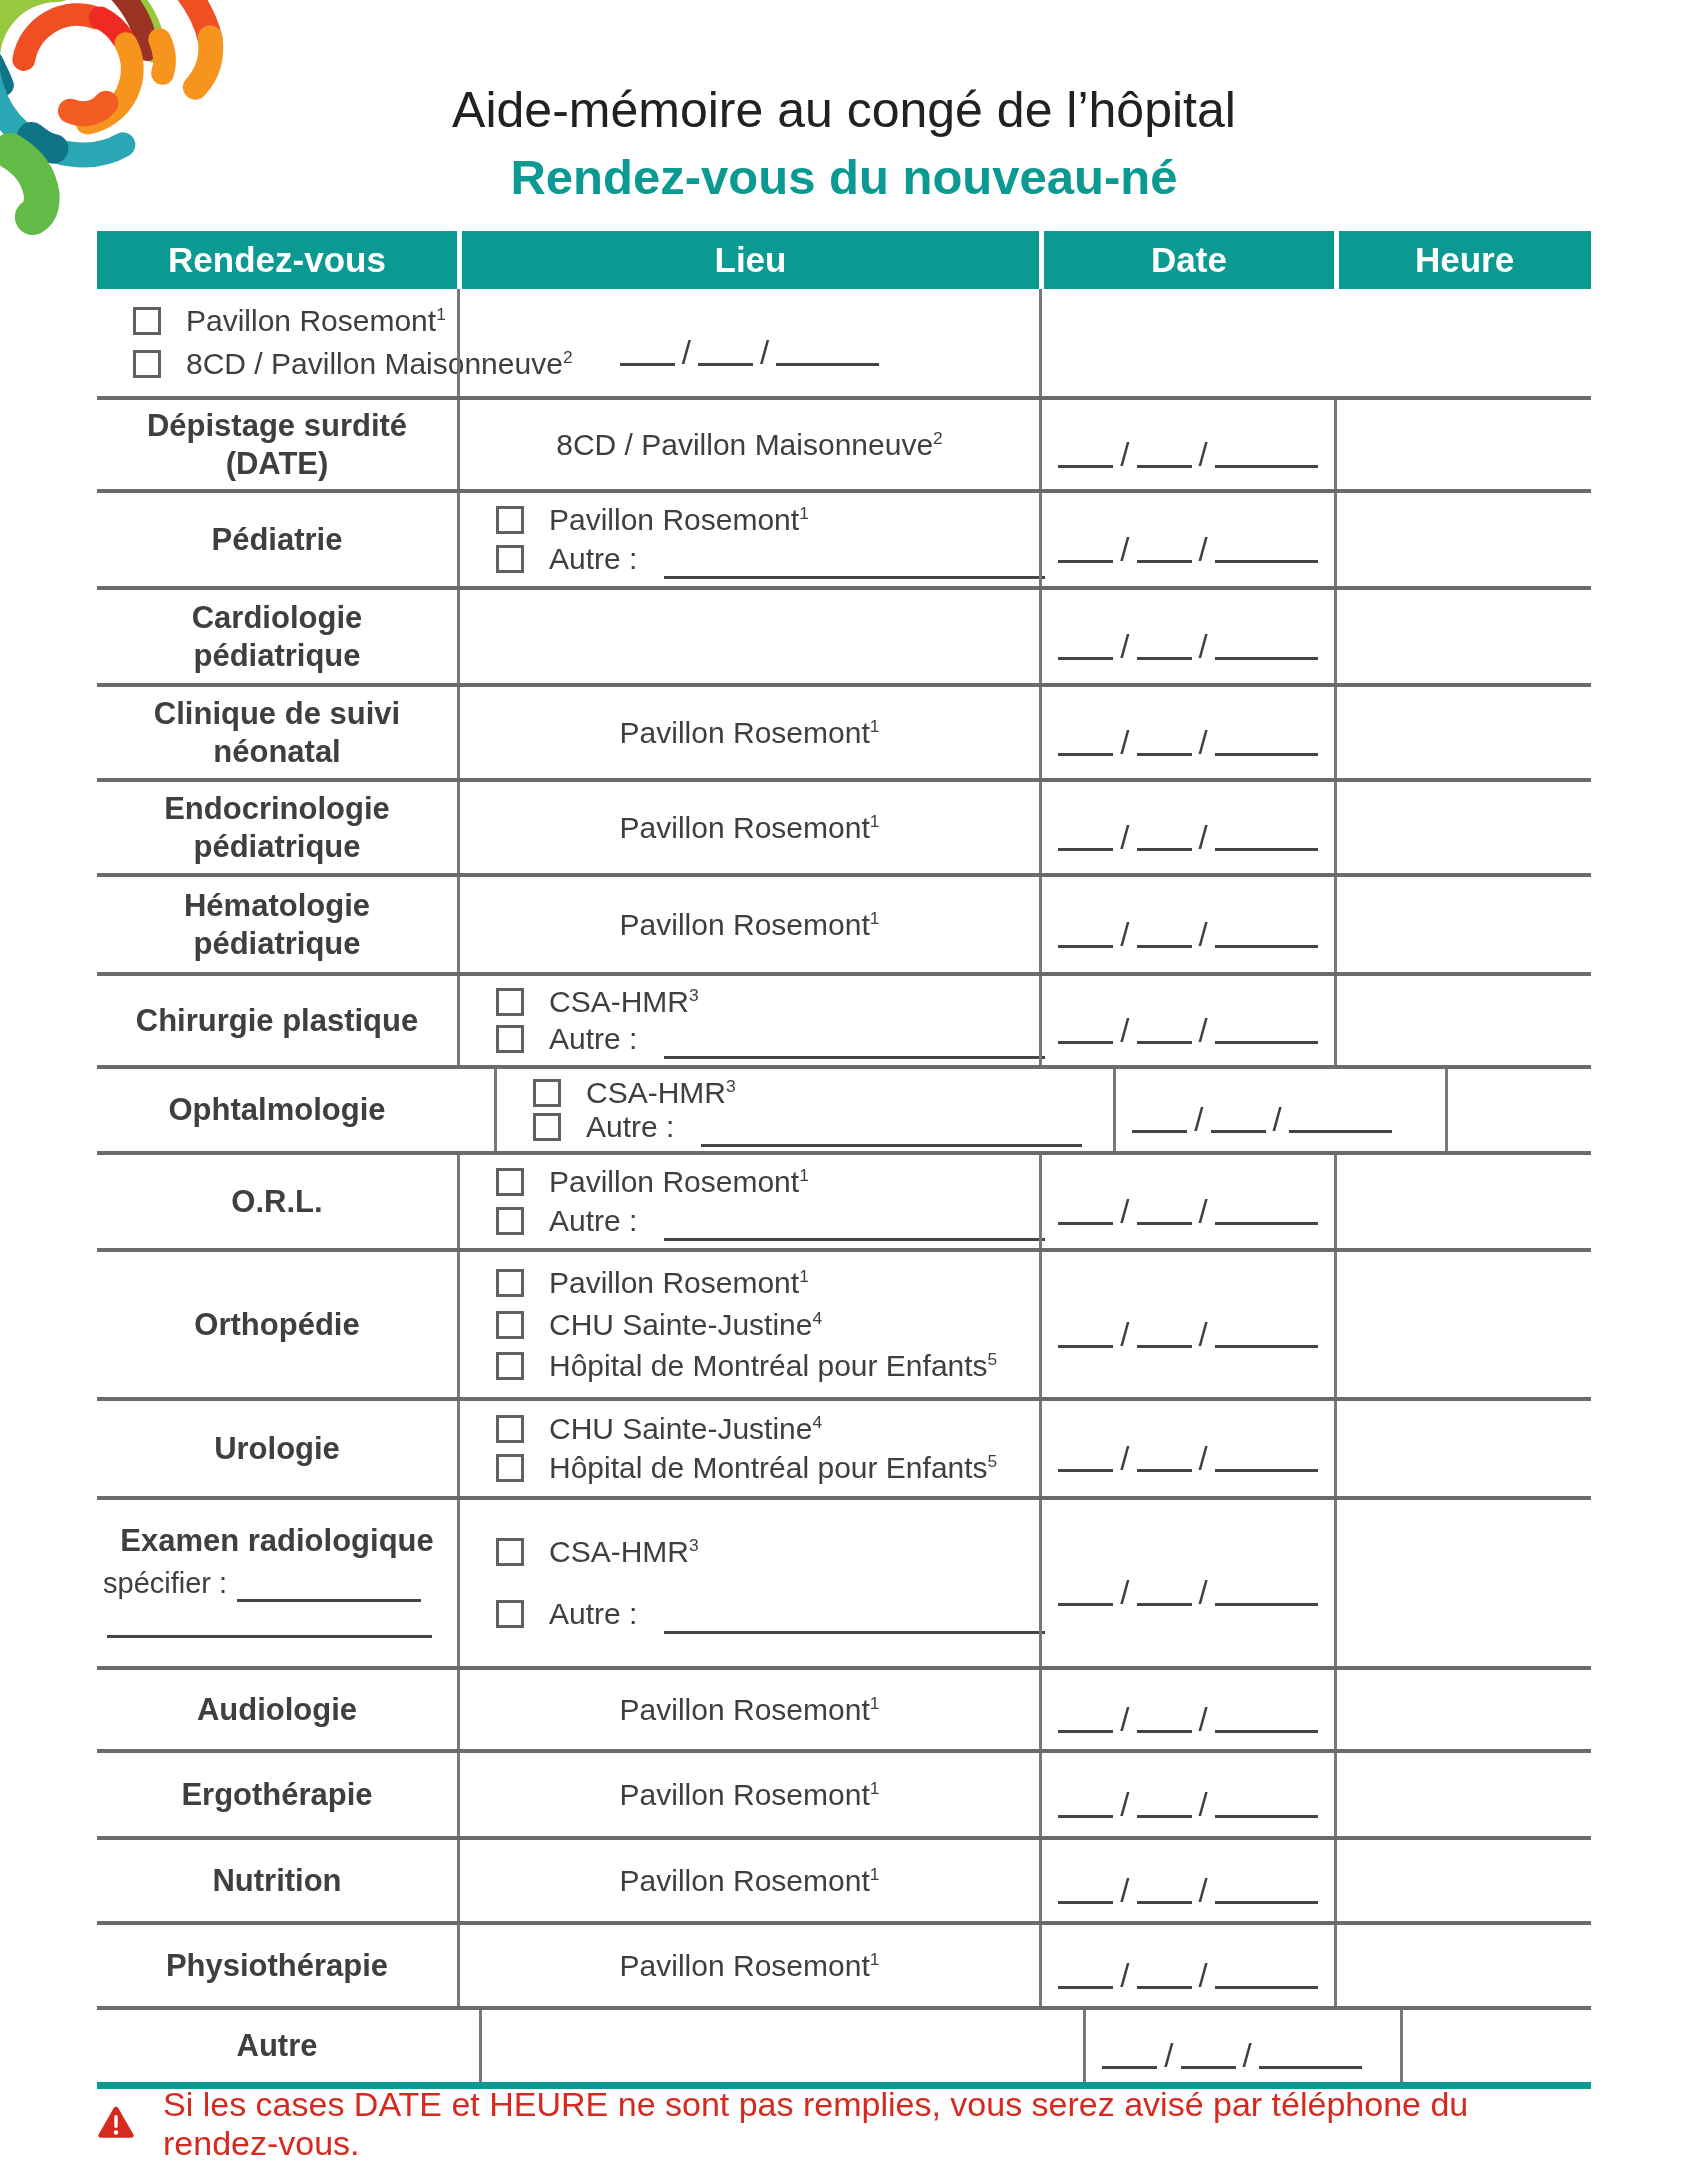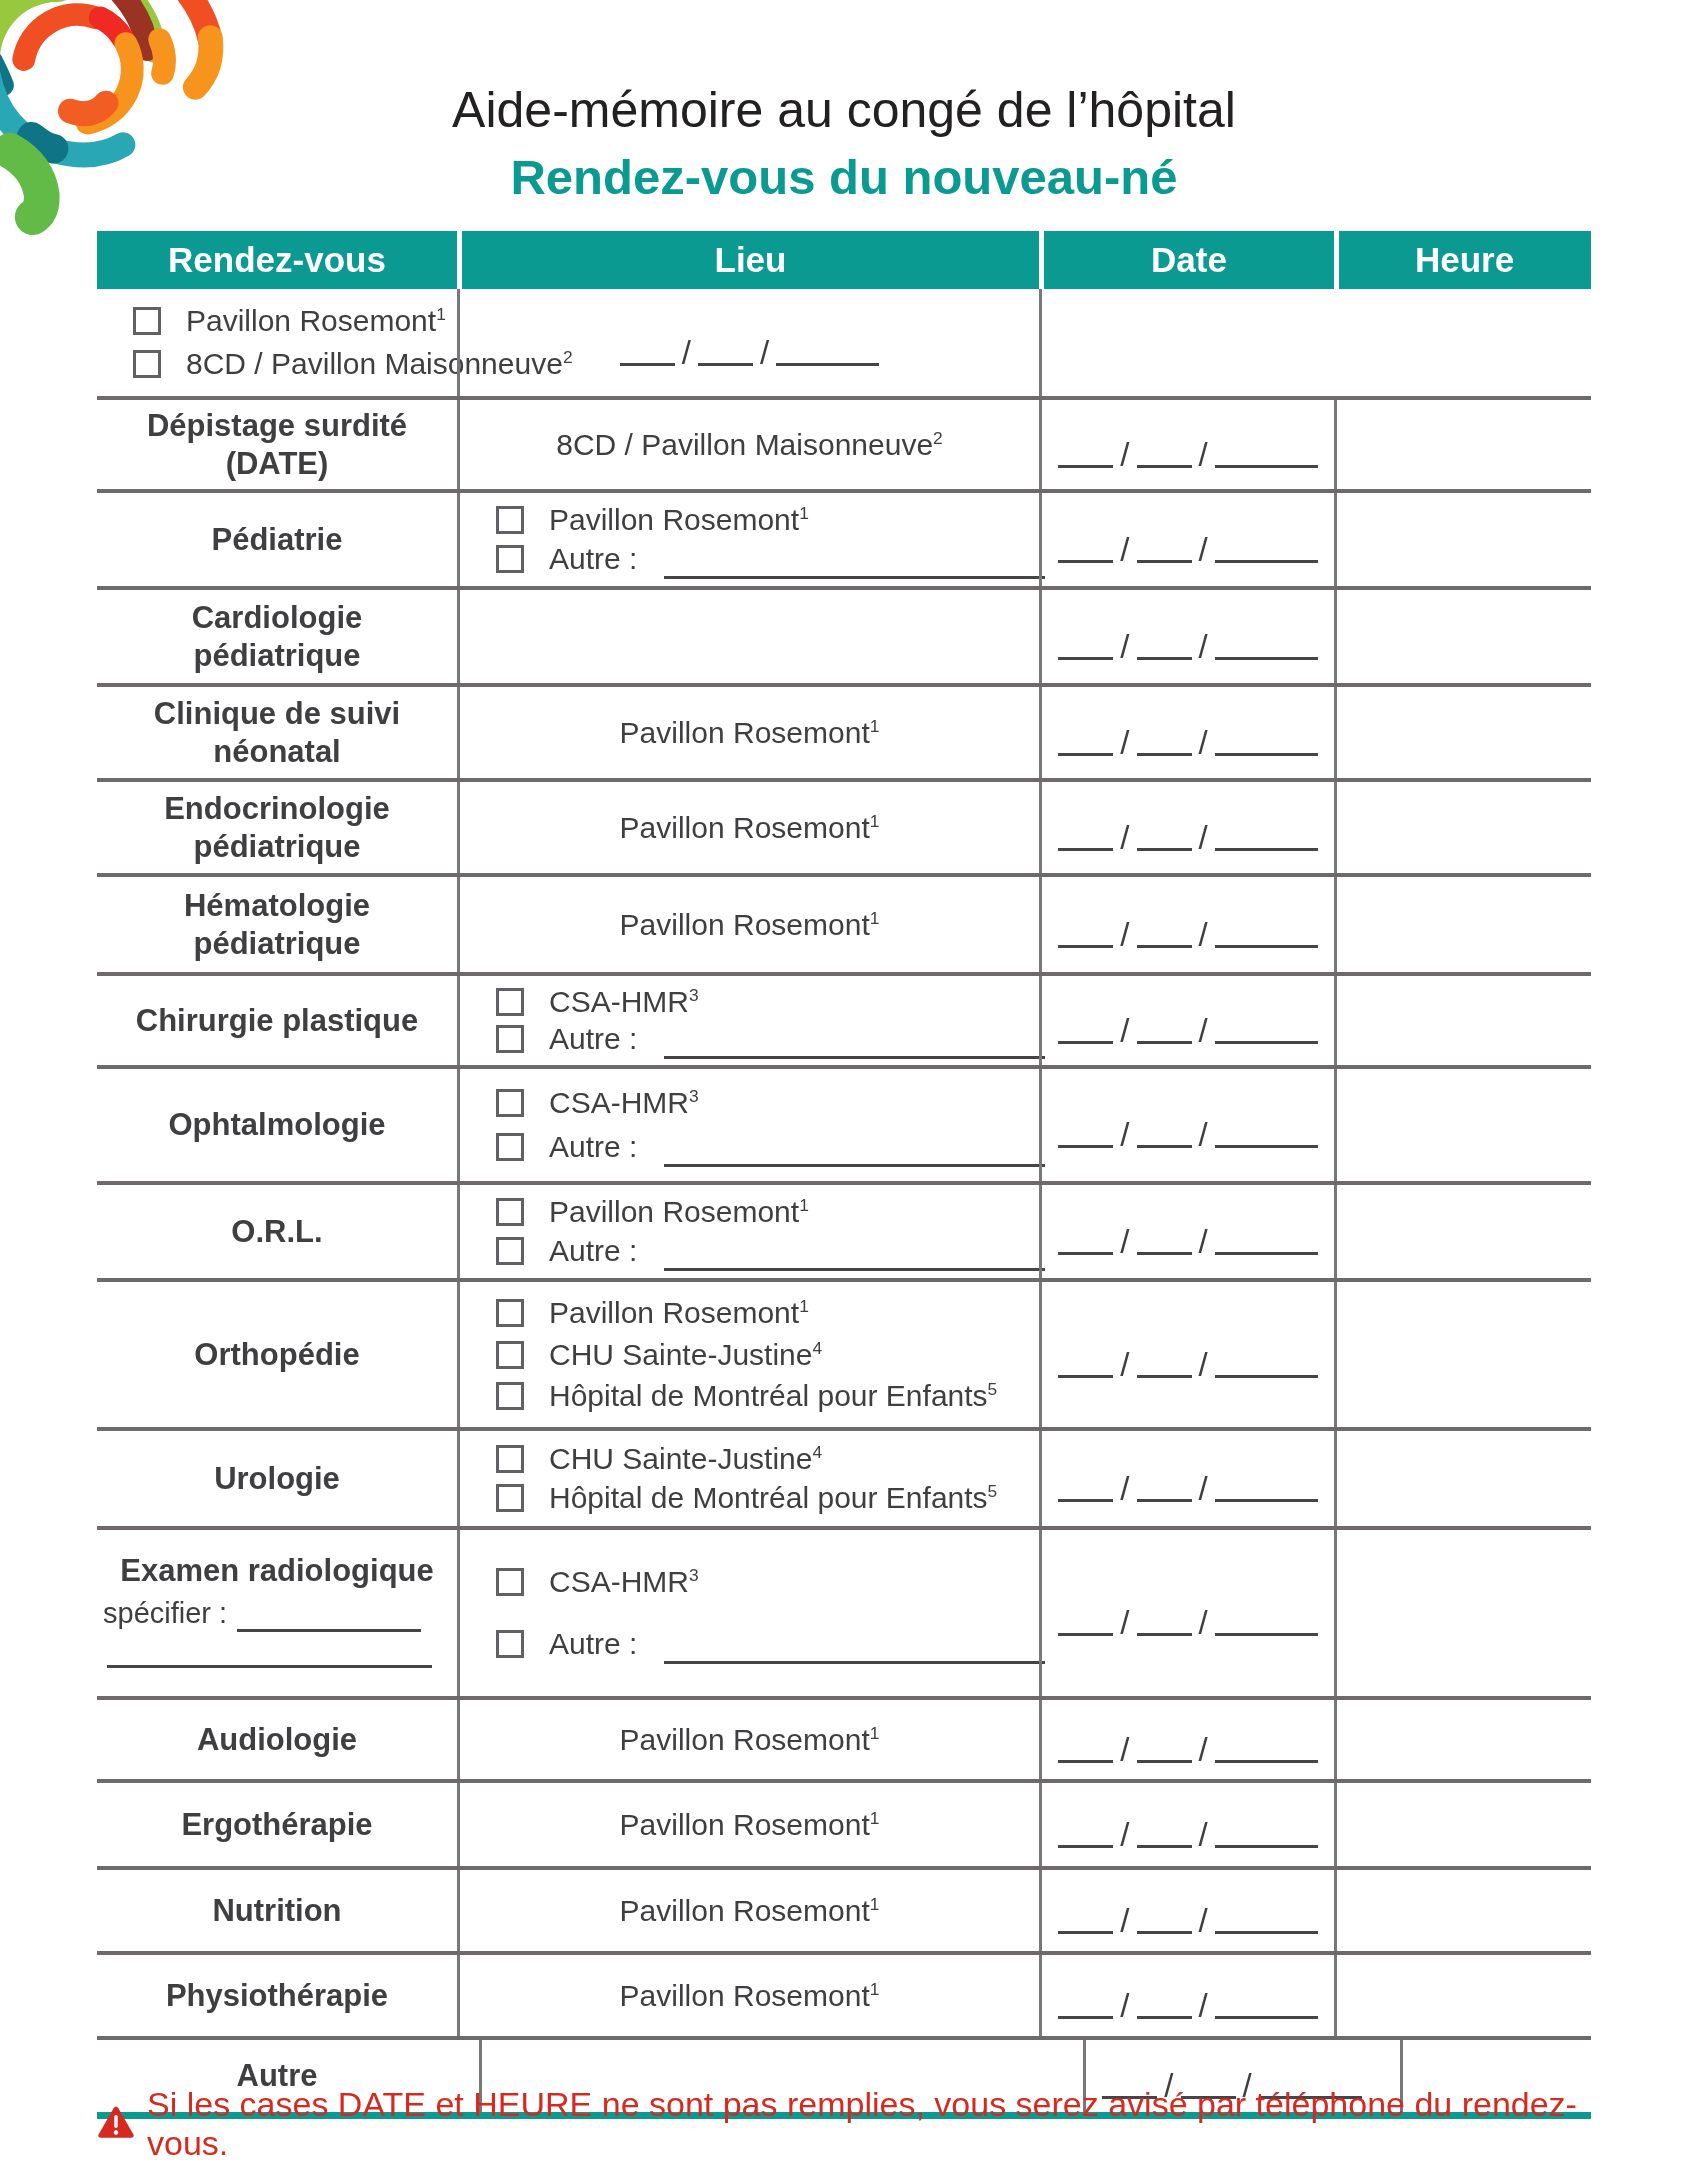--- a/index.html
+++ b/index.html
@@ -58,21 +58,21 @@
 
   .date{display:flex;align-items:center;justify-content:center;padding-top:10px;}
   .dateline{display:flex;align-items:flex-end;gap:7px;font-size:33px;}
   .dseg{display:inline-block;height:36px;border-bottom:3px solid #454446;}
   .slash{line-height:30px;transform:translateY(2px);}
 
   .heure{}
 
   
   .footer{position:absolute;left:97px;top:2085px;width:1494px;
-          display:flex;align-items:center;justify-content:center;gap:12px;
+          display:flex;align-items:center;justify-content:center;gap:28px;
           color:var(--red);font-size:34px;}
   .warn-icon{flex:0 0 auto;transform:translateY(-1px);}
 </style>
 </head>
 <body>
 
 <div class="page">
 
   <svg class="logo" width="230" height="236" viewBox="0 0 232 238" aria-hidden="true">
     <g fill="none" stroke-linecap="round">
@@ -274,21 +274,21 @@
             <div class="dateline">
               <span class="dseg" style="width: 55px;"></span>
               <span class="slash">/</span>
               <span class="dseg" style="width: 55px;"></span>
               <span class="slash">/</span>
               <span class="dseg" style="width: 103px;"></span>
             </div>
           </div>
           <div class="cell heure"></div>
         </div>
-        <div class="row" style="height: 116px;">
+        <div class="row" style="height: 86px; gap: 37px;">
           <div class="cell name">
             <div class="nline">Ophtalmologie</div>
           </div>
           <div class="cell lieu opts">
             <label class="opt">
               <span class="cb"></span>
               <span class="optlabel">CSA-HMR<sup>3</sup></span>
             </label>
             <label class="opt">
               <span class="cb"></span>

